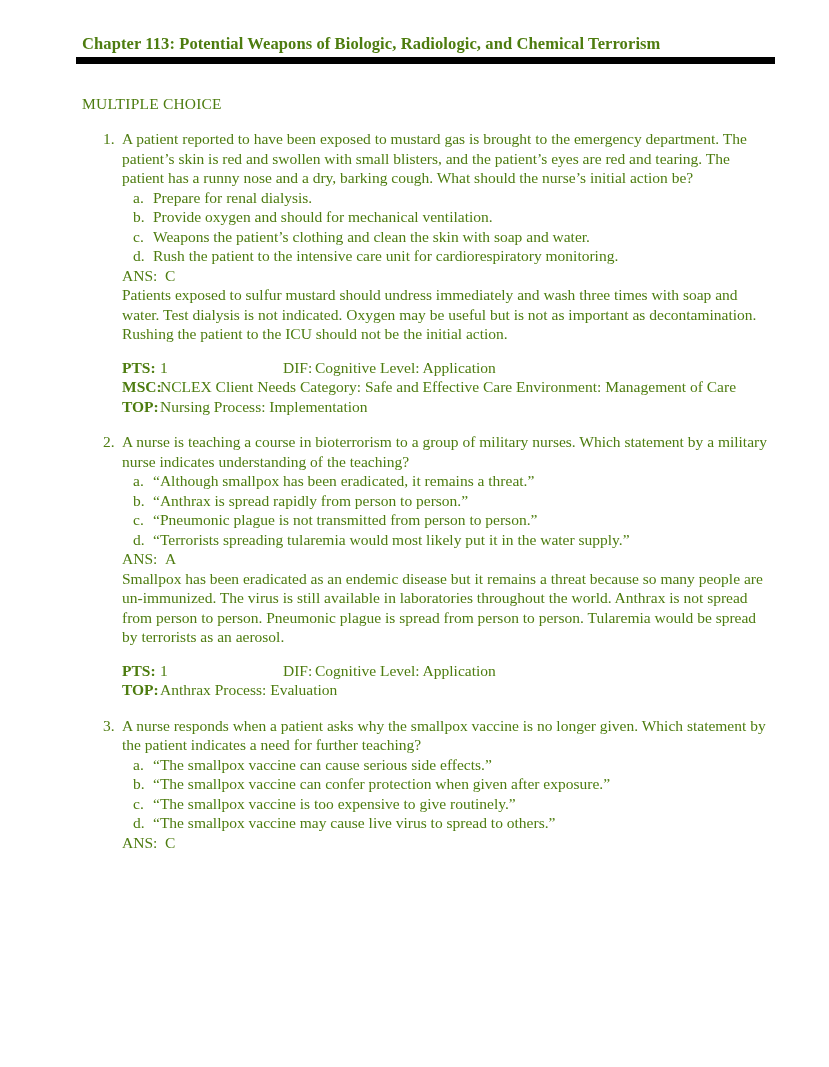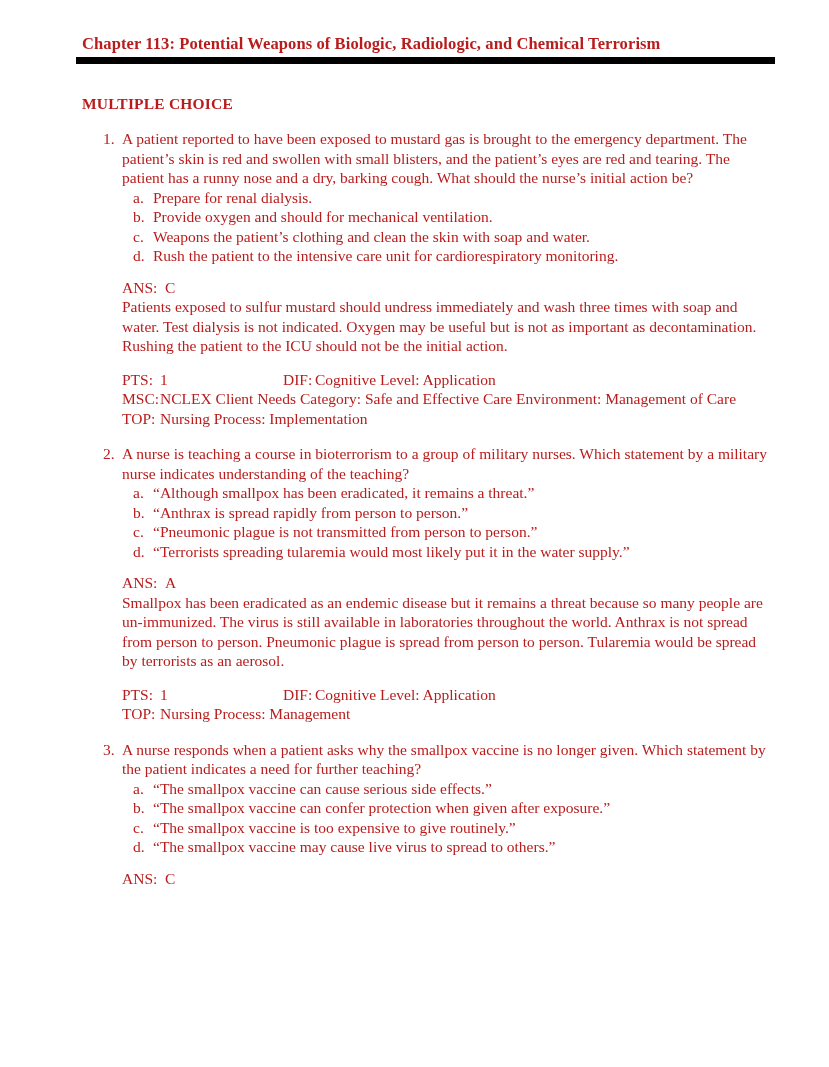--- a/index.html
+++ b/index.html
@@ -1,39 +1,39 @@
 <!DOCTYPE html>
 <html><head>
 <meta charset="utf-8">
 <style>
   html, body { margin: 0; padding: 0; background: #ffffff; }
   .page {
     position: relative;
     width: 829px;
     height: 1067px;
     background: #ffffff;
-    color: #b91c1c;
+    color: #4d7c0f;
     font-family: "Liberation Serif", serif;
     overflow: hidden;
   }
   .doc-header {
     padding: 33px 54px 0 82px;
     font-weight: bold;
     font-size: 16.5px;
     line-height: 21px;
     letter-spacing: 0.1px;
   }
   .head-rule {
     height: 7px;
     background: #000000;
     margin: 3px 54px 0 76px;
   }
   .section-heading {
     margin: 30px 54px 2px 82px;
-    font-weight: bold;
+    font-weight: normal;
     font-size: 15.5px;
     line-height: 19px;
     letter-spacing: 0.2px;
   }
   .question {
     display: flex;
     margin: 16px 54px 0 82px;
     font-size: 15.5px;
     line-height: 19.5px;
   }
@@ -44,24 +44,24 @@
     padding-left: 21px;
   }
   .q-body { flex: 1 1 auto; min-width: 0; }
   .option { display: flex; }
   .opt-letter {
     flex: 0 0 20px;
     width: 20px;
     margin-left: 11px;
   }
   .opt-text { flex: 1 1 auto; }
-  .ans-line { margin-top: 12px; }
+  .ans-line { }
   .ans-label { display: inline-block; width: 43px; }
   .meta-block { margin-top: 14px; }
-  .m-label  { display: inline-block; width: 38px; }
+  .m-label  { display: inline-block; width: 38px; font-weight: bold; }
   .m-pts-value { display: inline-block; width: 123px; }
   .m-dif-label { display: inline-block; width: 32px; }
 </style>
 </head>
 <body>
 
 <div class="page">
 
   <header class="doc-header">
     <div>Chapter 113: Potential Weapons of Biologic, Radiologic, and Chemical Terrorism</div>
@@ -142,21 +142,21 @@
 </div>
       <div class="ans-line">
         <span class="ans-label">ANS:</span><span>A</span>
       </div>
       <div>Smallpox has been eradicated as an endemic disease but it remains a threat because so many people are un-immunized. The virus is still available in laboratories throughout the world. Anthrax is not spread from person to person. Pneumonic plague is spread from person to person. Tularemia would be spread by terrorists as an aerosol.</div>
       <div class="meta-block">
         <div>
           <span class="m-label">PTS:</span><span class="m-pts-value">1</span><span class="m-dif-label">DIF:</span><span>Cognitive Level: Application</span>
         </div>
         <div>
-          <span class="m-label">TOP:</span><span>Nursing Process: Management</span>
+          <span class="m-label">TOP:</span><span>Anthrax Process: Evaluation</span>
         </div>
       </div>
     </div>
   </section>
 
   <section class="question">
     <div class="q-num">3.</div>
     <div class="q-body">
       <div class="q-stem">A nurse responds when a patient asks why the smallpox vaccine is no longer given. Which statement by the patient indicates a need for further teaching?</div>
       <div>

